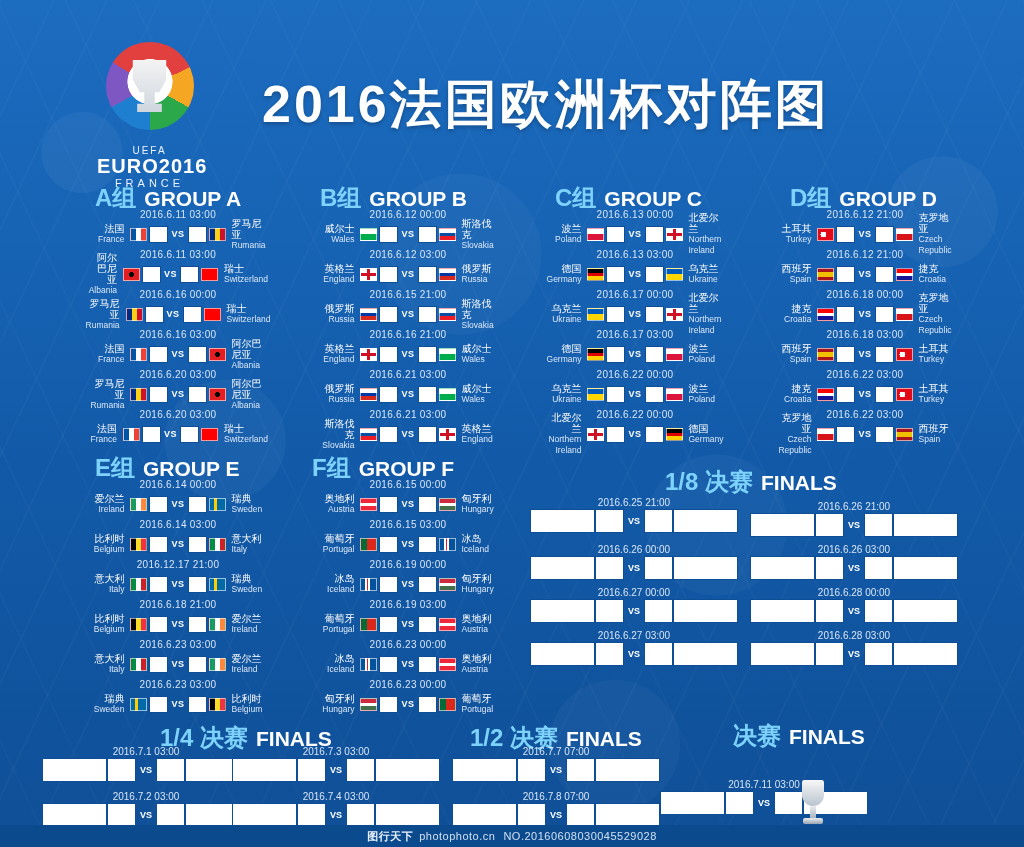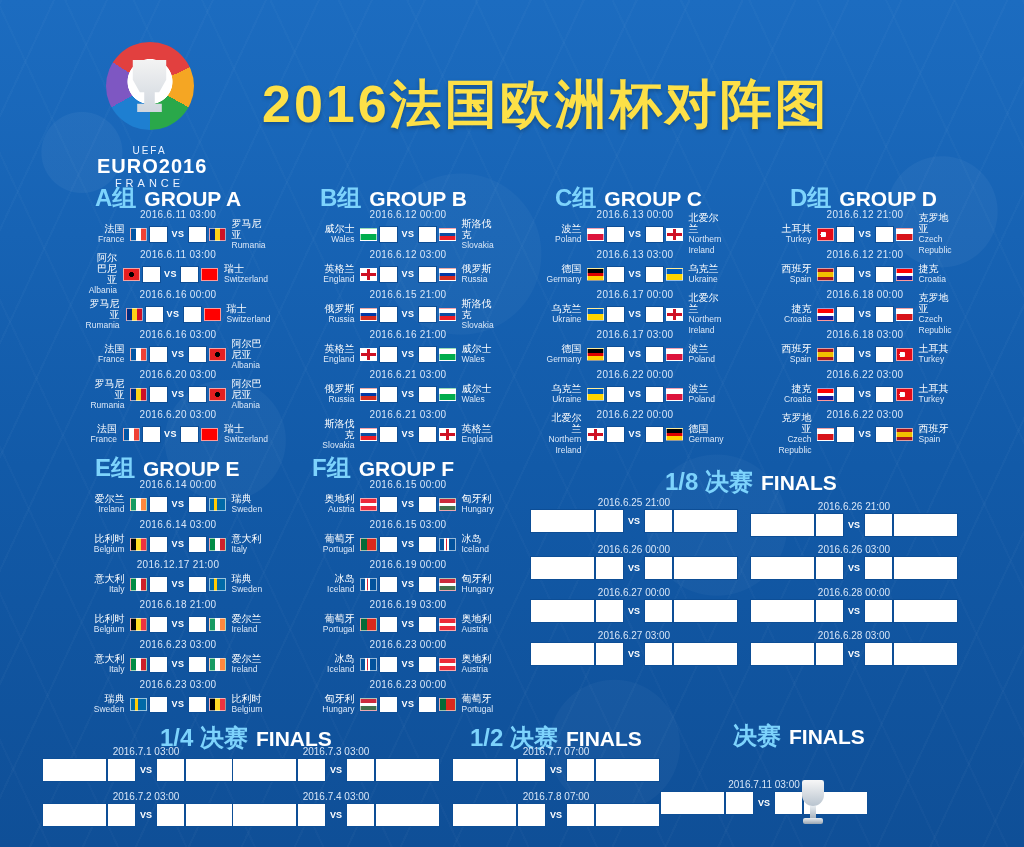--- a/index.html
+++ b/index.html
@@ -43,21 +43,21 @@
   .logo .ring::after{
     content:"";position:absolute;left:22px;top:18px;width:44px;height:52px;
     background:linear-gradient(#f3f3f3,#cfd6de);
     clip-path:polygon(12% 0,88% 0,88% 38%,72% 62%,62% 62%,62% 84%,78% 84%,78% 100%,22% 100%,22% 84%,38% 84%,38% 62%,28% 62%,12% 38%);
   }
   .logo .txt1{font-size:10px;letter-spacing:2px;margin-top:15px;color:#eaf2ff;}
   .logo .txt2{font-size:20px;font-weight:bold;letter-spacing:1px;line-height:1.05;}
   .logo .txt3{font-size:11px;letter-spacing:4px;color:#eaf2ff;}
   .title-cn{
     position:absolute;left:262px;top:48px;width:640px;
-    font-size:52px;font-weight:bold;letter-spacing:3px;color:#fde047;
+    font-size:52px;font-weight:bold;letter-spacing:3px;color:#ffffff;
     text-shadow:0 2px 4px rgba(0,0,0,.25);
     white-space:nowrap;
   }
   .title-en{
     position:absolute;left:266px;top:118px;width:700px;
     font-size:21px;font-weight:bold;letter-spacing:1.2px;color:#fff;white-space:nowrap;
   }
 
   
   .grp-head{position:absolute;font-weight:bold;white-space:nowrap;}
@@ -973,13 +973,18 @@
         </div>
       </div>
     </div>
 
   <div class="trophy">
     <div class="cup"></div>
       <div class="stem"></div>
       <div class="base"></div>
   </div>
 
+  <div class="watermark">
+    <span class="cn">图行天下</span>
+    <span>photophoto.cn</span>
+    <span style="margin-left:8px">NO.20160608030045529028</span>
+  </div>
 </div>
 
 </body></html>

